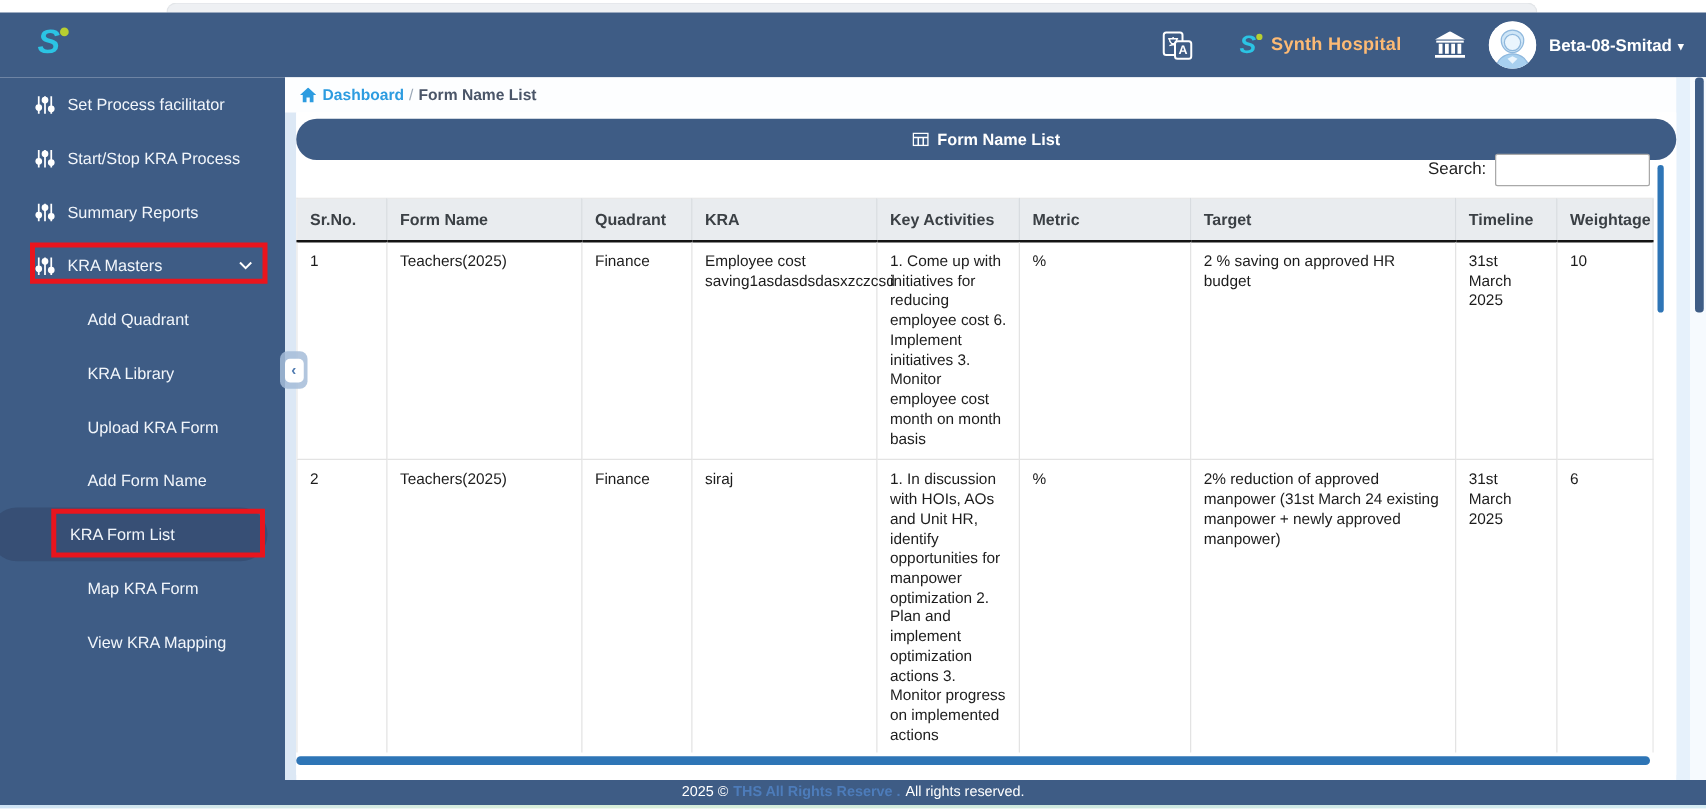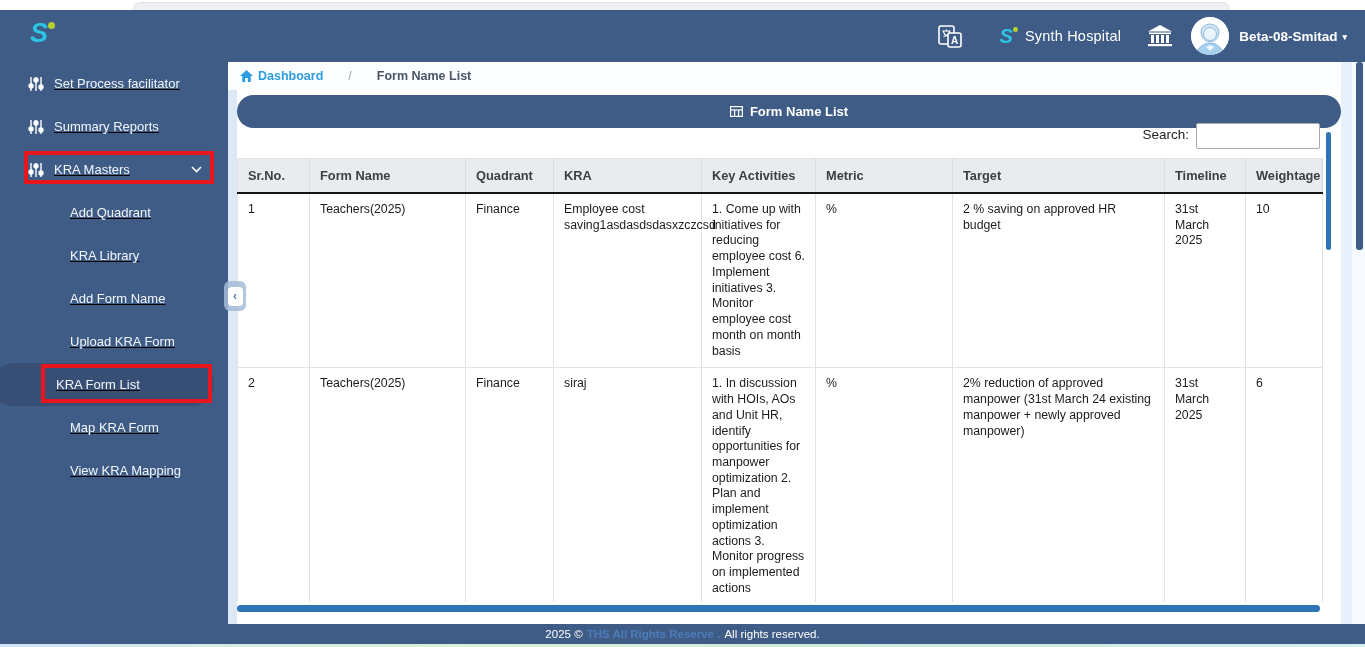--- a/index.html
+++ b/index.html
@@ -10,46 +10,46 @@
   .top-strip { position:absolute; left:0; top:0; width:1365px; height:10px; background:#fff; }
   .top-strip .tab-shape { position:absolute; left:133px; top:2px; width:1097px; height:8px; background:#eef0f3; border:1px solid #e2e5e8; border-bottom:none; border-radius:9px 9px 0 0; }
 
   
   .topbar { position:absolute; left:0; top:10px; width:1365px; height:52px; background:#3e5c85; }
   .brand { position:absolute; left:30px; top:8px; font-style:italic; font-weight:bold; font-size:27px; color:#2bc4e4; }
   .brand .dot, .slogo .dot { position:absolute; width:7px; height:7px; border-radius:50%; background:#b8cf30; right:-7px; top:4px; }
   .topbar-right { position:absolute; right:18px; top:0; height:52px; display:flex; align-items:center; }
   .slogo { position:relative; font-style:italic; font-weight:bold; font-size:20px; color:#2bc4e4; margin:0 12px 0 36px; }
   .slogo .dot { width:5px; height:5px; right:-5px; top:2px; }
-  .hosp-name { color:#ffffff; font-weight:normal; font-size:14.5px; letter-spacing:.2px; }
+  .hosp-name { color:#fdba74; font-weight:bold; font-size:14.5px; letter-spacing:.2px; }
   .icon-btn { display:inline-flex; align-items:center; justify-content:center; }
   .bank { margin:0 18px 0 26px; }
   .avatar { width:38px; height:38px; border-radius:50%; background:#fff; overflow:hidden; display:inline-flex; align-items:flex-end; justify-content:center; margin-right:10px; }
   .user { color:#fff; font-weight:bold; font-size:13.5px; display:inline-flex; align-items:center; gap:5px; cursor:pointer; }
   .user .caret { font-size:9px; position:relative; top:1px; }
 
   
-  .sidebar { position:absolute; left:0; top:62px; width:228px; height:562px; background:#3e5c85; overflow:hidden;text-decoration:underline; }
+  .sidebar { position:absolute; left:0; top:62px; width:228px; height:562px; background:#3e5c85; overflow:hidden; }
   .side-item { position:relative; height:43px; display:flex; align-items:center; padding-left:28px; gap:10px; color:#f2f6fb; font-size:13px; cursor:pointer; white-space:nowrap; }
   .side-item .chev { margin-left:auto; margin-right:26px; display:flex; }
   .sub-item { position:relative; height:43px; display:flex; align-items:center; padding-left:56px; color:#f2f6fb; font-size:13px; cursor:pointer; white-space:nowrap;margin-left:14px; }
   .sub-item.active { background:#374f75; border-radius:22px; margin-right:14px; margin-left:-8px; padding-left:64px; }
   .ann-box { position:absolute; border:4px solid #e9151d; pointer-events:none; z-index:5; }
   .ann-kra-masters { left:24px; right:14px; top:3px; bottom:7px; }
   .ann-kra-form-list { left:49px; right:2px; top:1px; bottom:3px; }
 
   
   .main { position:absolute; left:228px; top:62px; width:1137px; height:562px; background:#fff; }
   .crumb-strip { position:absolute; left:0; top:0; width:1113px; height:28px; background:#fdfeff; }
   .gutter-left { position:absolute; left:0; top:28px; width:9px; height:534px; background:#dce8f5; }
   .right-zone { position:absolute; left:1113px; top:0; width:24px; height:562px; background:#e6f1fb; }
   .page-scroll-track { position:absolute; right:0; top:0; width:13px; height:562px; background:#f6fafe; }
   .page-scroll-thumb { position:absolute; right:2px; top:0; width:7px; height:188px; background:#3e5c85; border-radius:3px; cursor:grab; }
 
-  .breadcrumb { position:absolute; left:12px; top:7px; display:flex; align-items:center; gap:25px; font-size:12.5px; font-weight:bold;justify-content:flex-end; }
+  .breadcrumb { position:absolute; left:12px; top:7px; display:flex; align-items:center; gap:4px; font-size:12.5px; font-weight:bold;justify-content:flex-end; }
   .crumb-home { color:#2d9ce0; display:flex; align-items:center; gap:5px; cursor:pointer; }
   .crumb-sep { color:#9aa7b6; font-weight:normal; }
   .crumb-cur { color:#4a5568; }
 
   .card { position:absolute; left:9px; top:28px; width:1104px; height:530px; background:#fff; }
   .pill-header { position:absolute; left:0; top:5px; width:1104px; height:33px; background:#3e5c85; border-radius:17px; color:#fff; font-weight:bold; font-size:13px; display:flex; align-items:center; justify-content:center; gap:7px; }
   .search-label { position:absolute; right:152px; top:37px; font-size:13.5px; color:#222;margin-left:47px; }
   .search-input { position:absolute; right:21px; top:33px; width:124px; height:26px; border:1px solid #a9a9a9; border-radius:2px; font-size:13px; padding:0 6px; outline:none; font-family:"Liberation Sans", sans-serif; }
 
   .table-wrap { position:absolute; left:0; top:68px; width:1086px; height:444px; overflow:hidden; }
@@ -138,52 +138,65 @@
       <svg width="16" height="16" viewBox="0 0 16 16">
           <g stroke="#fff" stroke-width="1.4" fill="#fff">
             <line x1="3" y1="1" x2="3" y2="15"></line>
             <line x1="8" y1="1" x2="8" y2="15"></line>
             <line x1="13" y1="1" x2="13" y2="15"></line>
             <circle cx="3" cy="10" r="2"></circle>
             <circle cx="8" cy="4" r="2"></circle>
             <circle cx="13" cy="11" r="2"></circle>
           </g>
         </svg>
-      <span>Summary Reports</span>
+      <span>Start/Stop KRA Process</span>
     </div>
     <div class="side-item">
       <svg width="16" height="16" viewBox="0 0 16 16">
           <g stroke="#fff" stroke-width="1.4" fill="#fff">
             <line x1="3" y1="1" x2="3" y2="15"></line>
             <line x1="8" y1="1" x2="8" y2="15"></line>
             <line x1="13" y1="1" x2="13" y2="15"></line>
             <circle cx="3" cy="10" r="2"></circle>
             <circle cx="8" cy="4" r="2"></circle>
             <circle cx="13" cy="11" r="2"></circle>
           </g>
         </svg>
+      <span>Summary Reports</span>
+    </div>
+    <div class="side-item">
+      <svg width="16" height="16" viewBox="0 0 16 16">
+          <g stroke="#fff" stroke-width="1.4" fill="#fff">
+            <line x1="3" y1="1" x2="3" y2="15"></line>
+            <line x1="8" y1="1" x2="8" y2="15"></line>
+            <line x1="13" y1="1" x2="13" y2="15"></line>
+            <circle cx="3" cy="10" r="2"></circle>
+            <circle cx="8" cy="4" r="2"></circle>
+            <circle cx="13" cy="11" r="2"></circle>
+          </g>
+        </svg>
       <span>KRA Masters</span>
       <span class="chev">
         <svg width="11" height="7" viewBox="0 0 11 7">
             <path d="M1 1 L5.5 5.5 L10 1" fill="none" stroke="#fff" stroke-width="1.6"></path>
           </svg>
       </span>
       <span class="ann-box ann-kra-masters"></span>
     </div>
     <div class="sub-item">
         <span>Add Quadrant</span>
       </div>
     <div class="sub-item">
         <span>KRA Library</span>
       </div>
     <div class="sub-item">
+        <span>Upload KRA Form</span>
+      </div>
+    <div class="sub-item">
         <span>Add Form Name</span>
-      </div>
-    <div class="sub-item">
-        <span>Upload KRA Form</span>
       </div>
     <div class="sub-item active">
       <span>KRA Form List</span>
       <span class="ann-box ann-kra-form-list"></span>
     </div>
     <div class="sub-item">
         <span>Map KRA Form</span>
       </div>
     <div class="sub-item">
         <span>View KRA Mapping</span>

